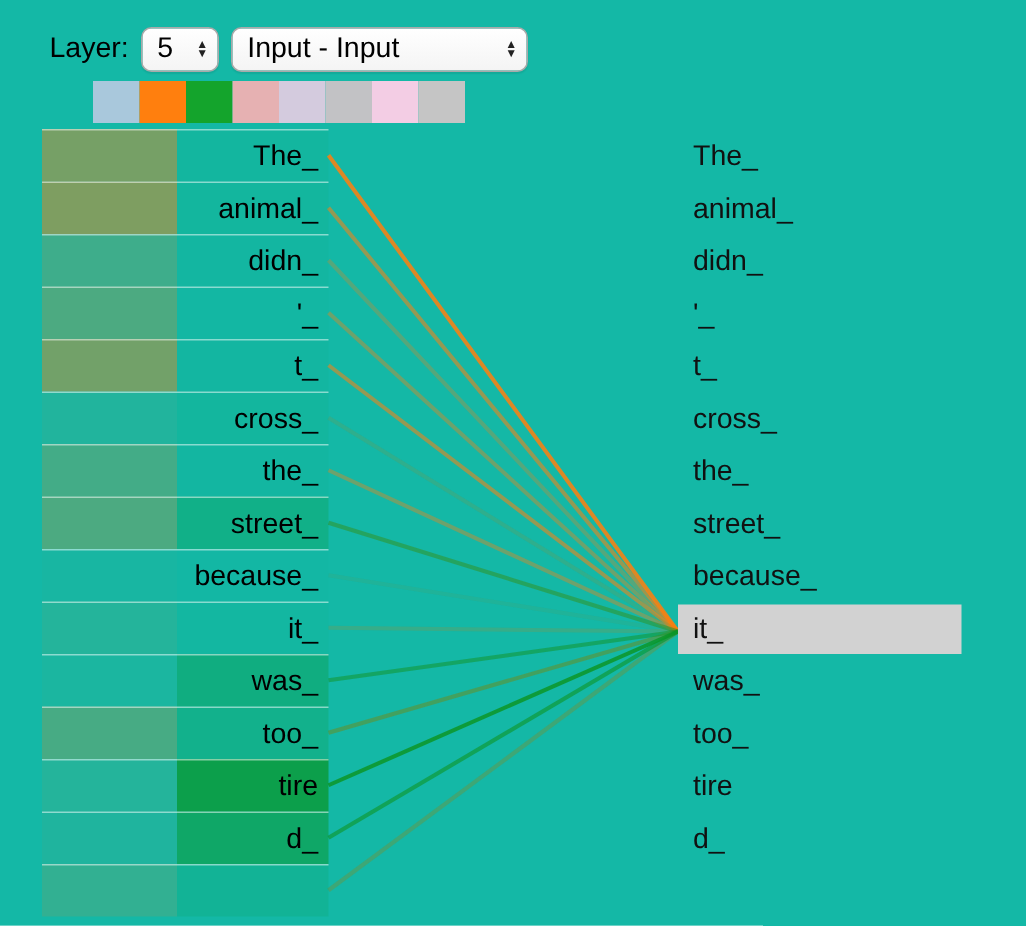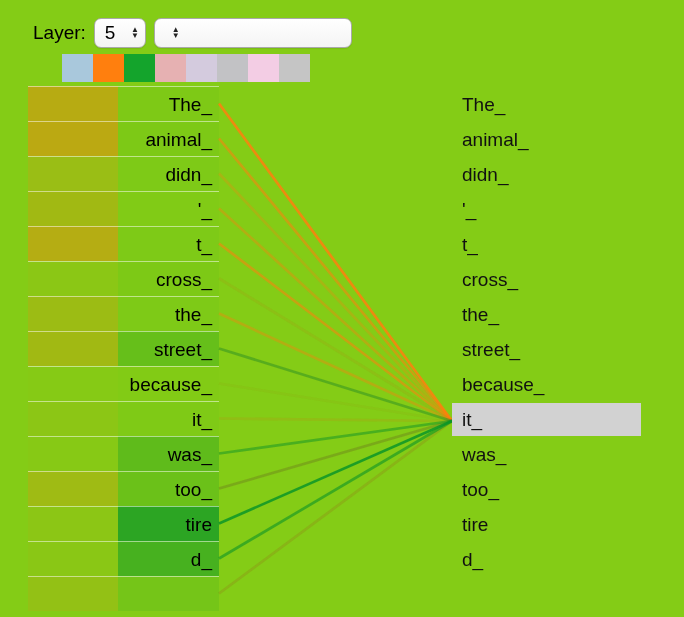--- a/index.html
+++ b/index.html
@@ -1,17 +1,17 @@
 <!DOCTYPE html>
 <html><head>
 <meta charset="utf-8">
 <style>
   html,body{margin:0;padding:0;background:#ffffff;}
   body{width:684px;height:617px;font-family:"Liberation Sans","DejaVu Sans",sans-serif;color:#111;overflow:hidden;}
-  .app{position:relative;width:684px;height:617px;background:#84cc16;}
+  .app{position:relative;width:684px;height:617px;background:#14b8a6;}
 
   
   .controls{position:absolute;left:33px;top:16px;height:34px;display:flex;align-items:center;gap:8px;z-index:5;}
   .ctl-label{font-size:19px;color:#000;white-space:nowrap;}
   .select{display:flex;align-items:center;justify-content:space-between;
     background:linear-gradient(#ffffff,#f4f4f4);border:1px solid #a9a9a9;border-radius:7px;
     height:30px;box-sizing:border-box;padding:0 6px 0 10px;box-shadow:0 1px 1px rgba(0,0,0,0.08);cursor:default;}
   .select .val{font-size:19px;color:#000;}
   .spinner{display:flex;flex-direction:column;align-items:center;justify-content:center;margin-left:7px;color:#222;}
   .spinner span{font-size:8px;line-height:6px;}
@@ -40,20 +40,21 @@
   <div class="controls">
     <span class="ctl-label">Layer:</span>
     <div class="select sel-layer">
       <span class="val">5</span>
       <span class="spinner">
           <span>▲</span>
           <span>▼</span>
         </span>
     </div>
     <div class="select sel-attn">
+      <span class="val">Input - Input</span>
       <span class="spinner">
           <span>▲</span>
           <span>▼</span>
         </span>
     </div>
   </div>
 
   <div class="swatches" id="swatches">
       <div class="swatch" style="background: rgb(169, 200, 220);"></div>
       <div class="swatch" style="background: rgb(255, 127, 14);"></div>

